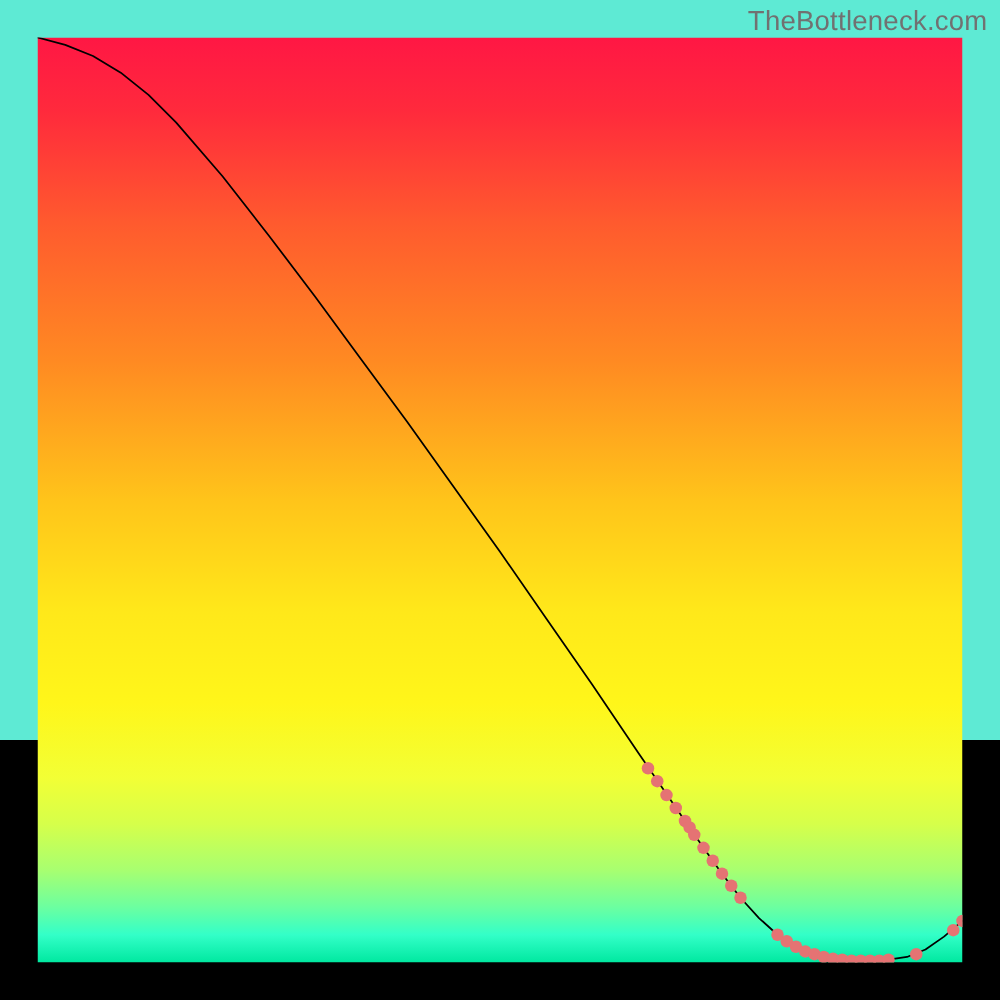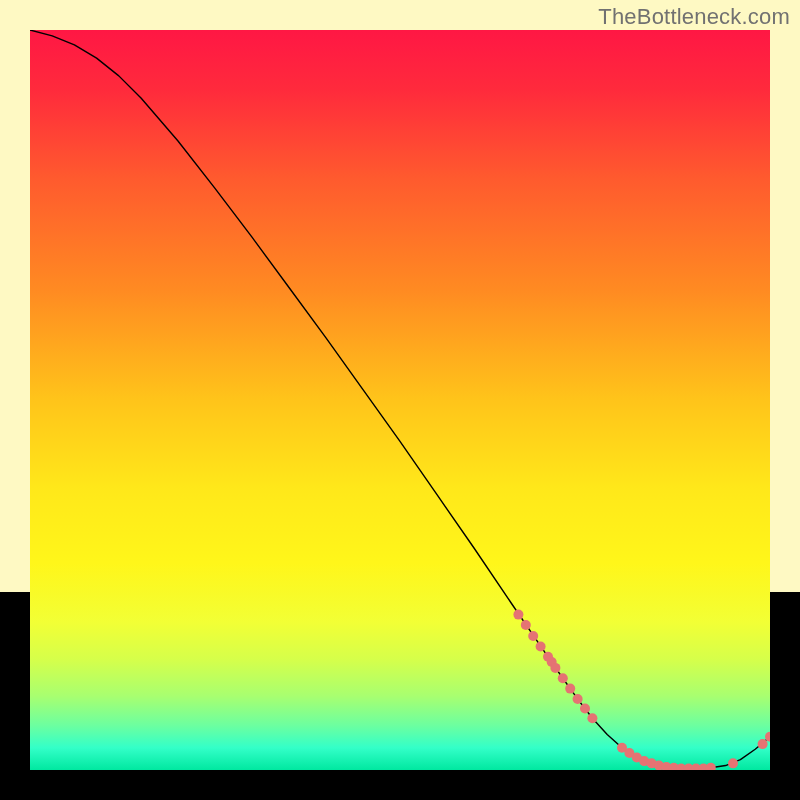--- a/index.html
+++ b/index.html
@@ -1,21 +1,21 @@
 <!DOCTYPE html>
 <html><head>
 <meta charset="utf-8">
 <style>
   * { margin: 0; padding: 0; box-sizing: border-box; }
   html, body { width: 800px; height: 800px; background: #000; overflow: hidden; }
   .frame {
     position: relative;
     width: 800px;
     height: 592px;
-    background: #fef9c3;
+    background: #5eead4;
   }
   .watermark {
     position: absolute;
     top: 4px;
     right: 10px;
     color: #717171;
     font-family: Arial, Helvetica, sans-serif;
     font-size: 22px;
     font-weight: 400;
     letter-spacing: 0.2px;

